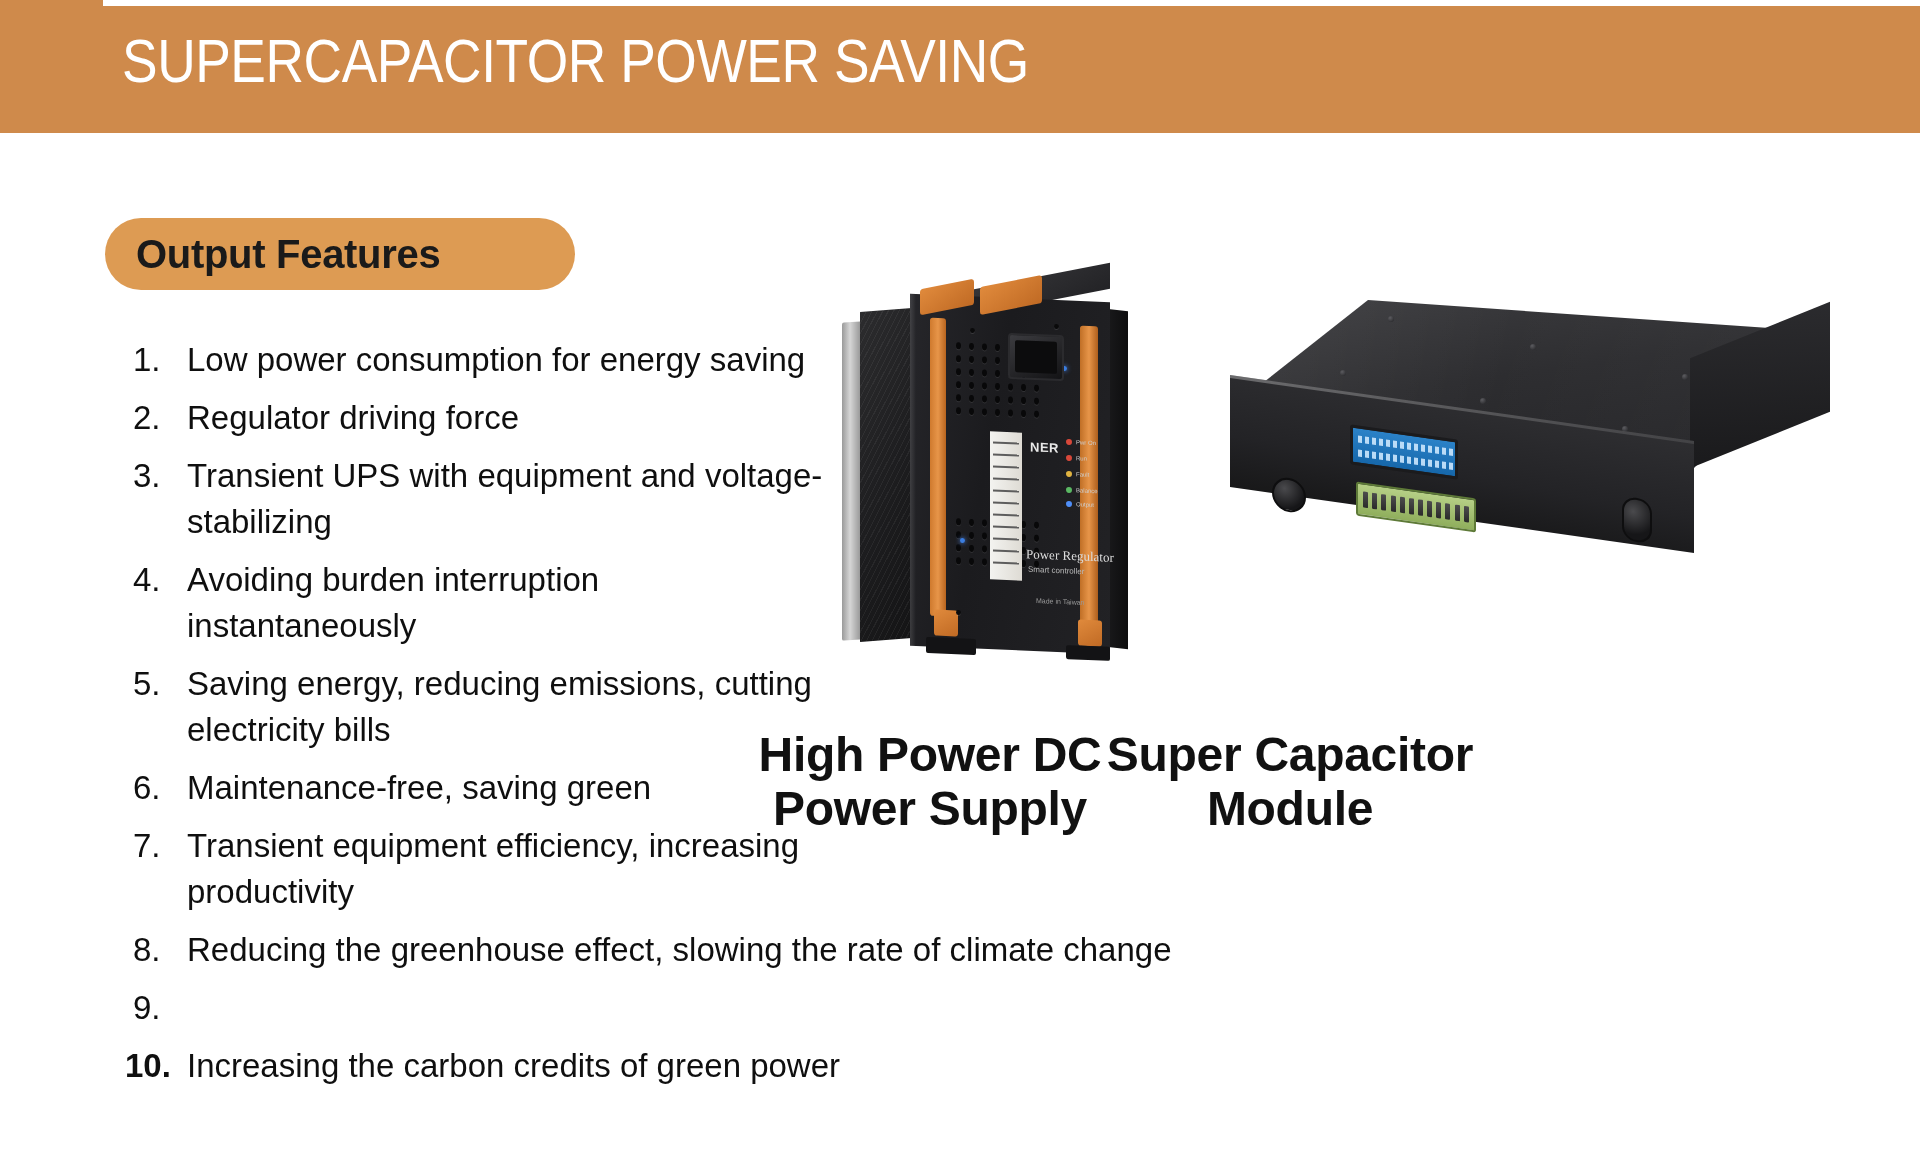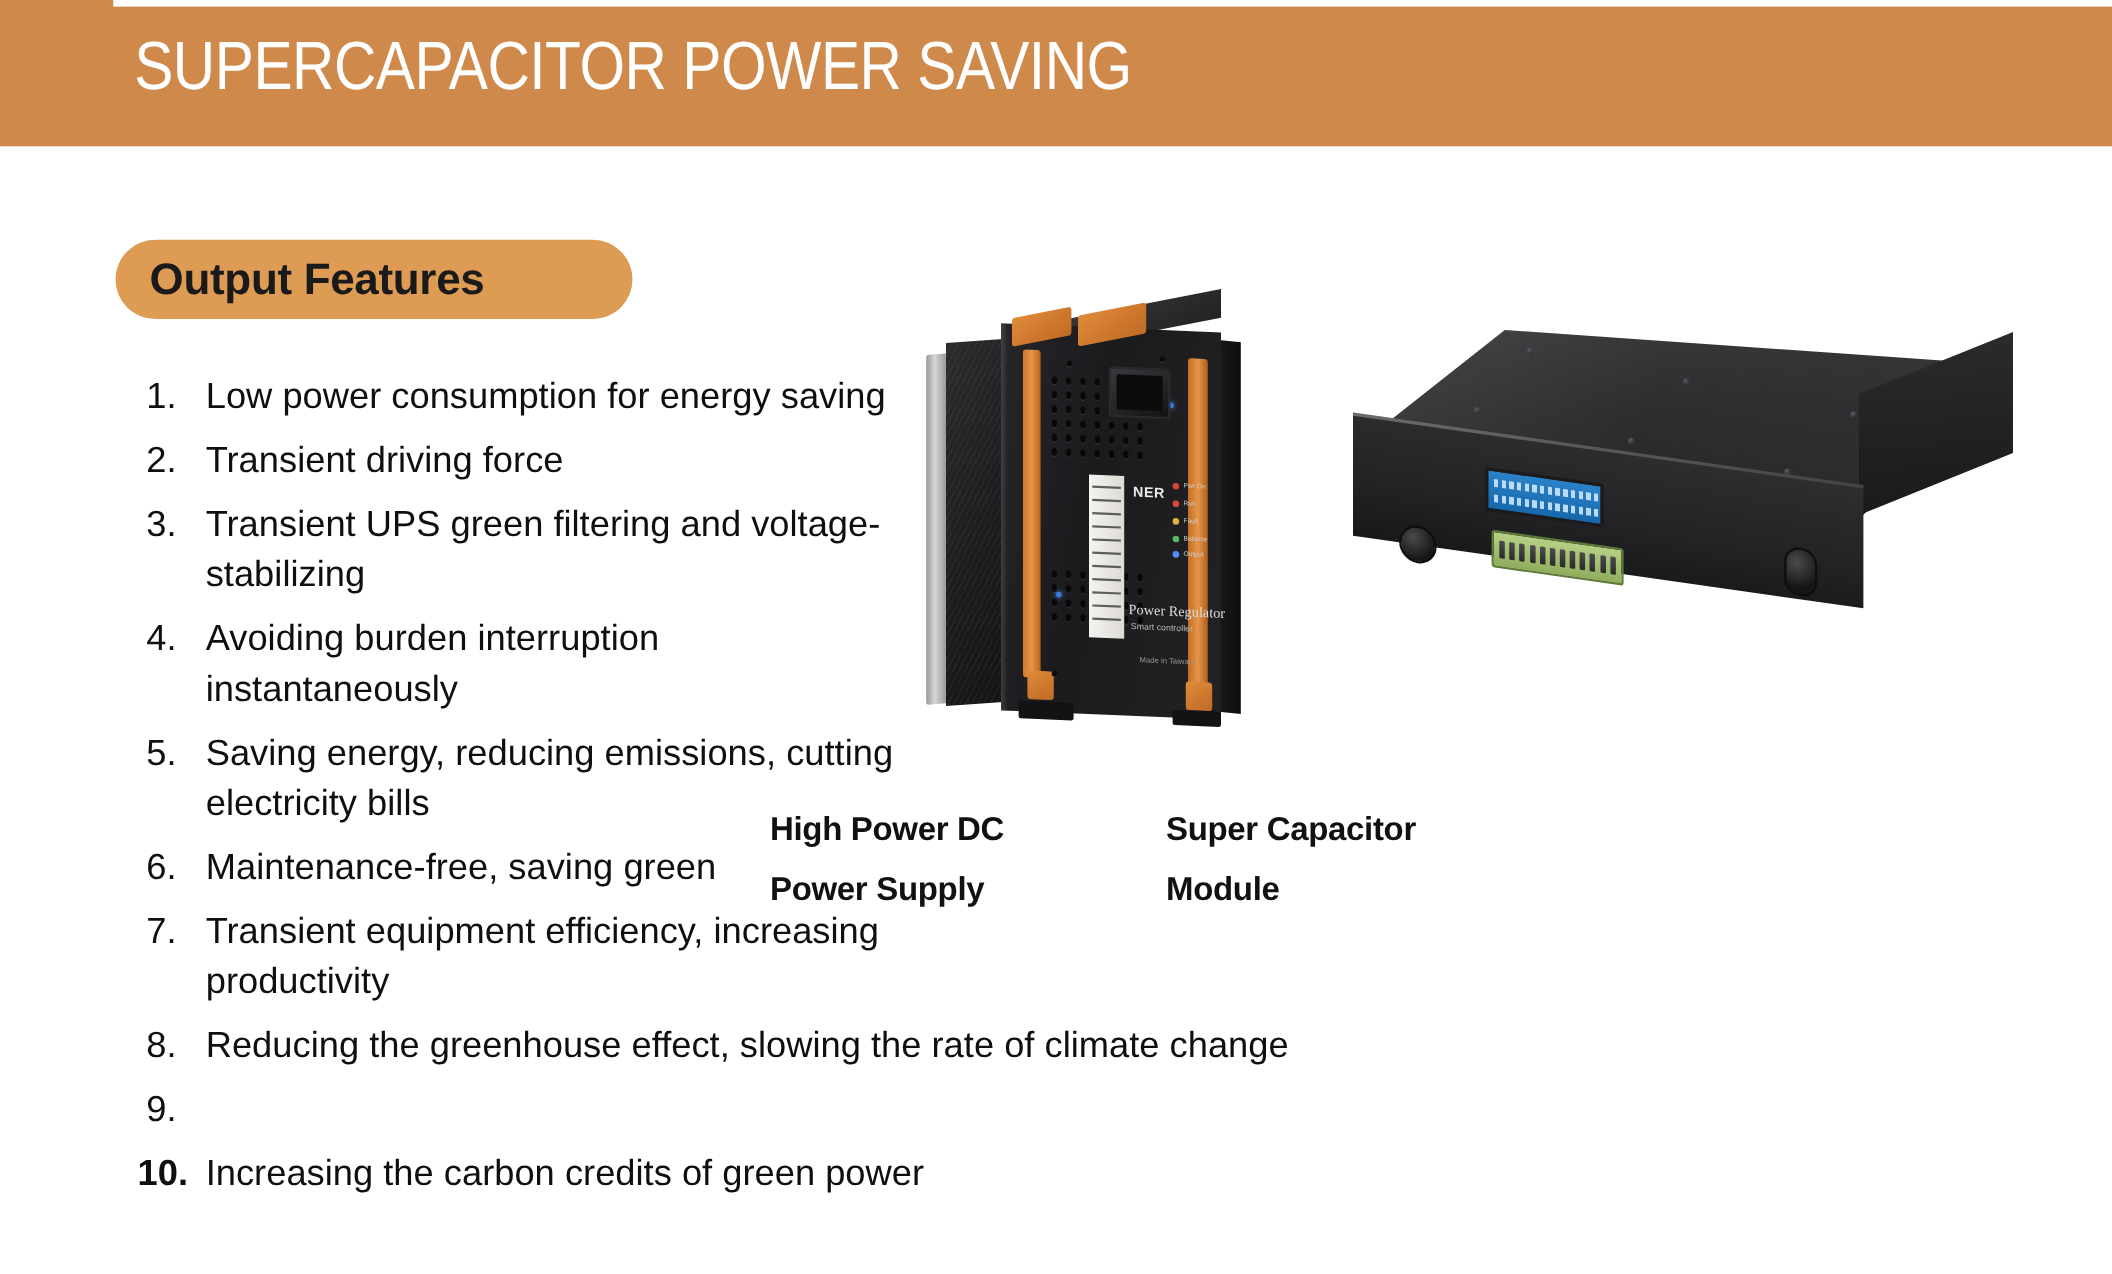--- a/index.html
+++ b/index.html
@@ -82,24 +82,24 @@
     line-height: 46px;
     max-width: 640px;
   }
   .feature-text.full { max-width: 1000px; }
 
   
   .product-zone { position: absolute; left: 0; top: 0; width: 1920px; height: 1158px; pointer-events: none; }
 
   .caption {
     position: absolute;
-    font-size: 30px;
+    font-size: 48px;
     font-weight: bold;
     color: #111111;
-    text-align: left;
+    text-align: center;
     line-height: 54px;
     letter-spacing: -0.3px;
   }
   .caption-dc { left: 700px; top: 728px; width: 460px; }
   .caption-sc { left: 1060px; top: 728px; width: 460px; }
 
   
   .dcps {
     position: absolute;
     left: 830px; top: 280px;
@@ -358,26 +358,26 @@
 
 <div class="feature-list">
 
   <div class="feature-item">
     <span class="feature-num">1.</span>
     <span class="feature-text">Low power consumption for energy saving</span>
   </div>
 
   <div class="feature-item">
     <span class="feature-num">2.</span>
-    <span class="feature-text">Transient driving force</span>
+    <span class="feature-text">Regulator driving force</span>
   </div>
 
   <div class="feature-item">
     <span class="feature-num">3.</span>
-    <span class="feature-text">Transient UPS green filtering and voltage-stabilizing</span>
+    <span class="feature-text">Transient UPS with equipment and voltage-stabilizing</span>
   </div>
 
   <div class="feature-item">
     <span class="feature-num">4.</span>
     <span class="feature-text">Avoiding burden interruption instantaneously</span>
   </div>
 
   <div class="feature-item">
     <span class="feature-num">5.</span>
     <span class="feature-text">Saving energy, reducing emissions, cutting electricity bills</span>

